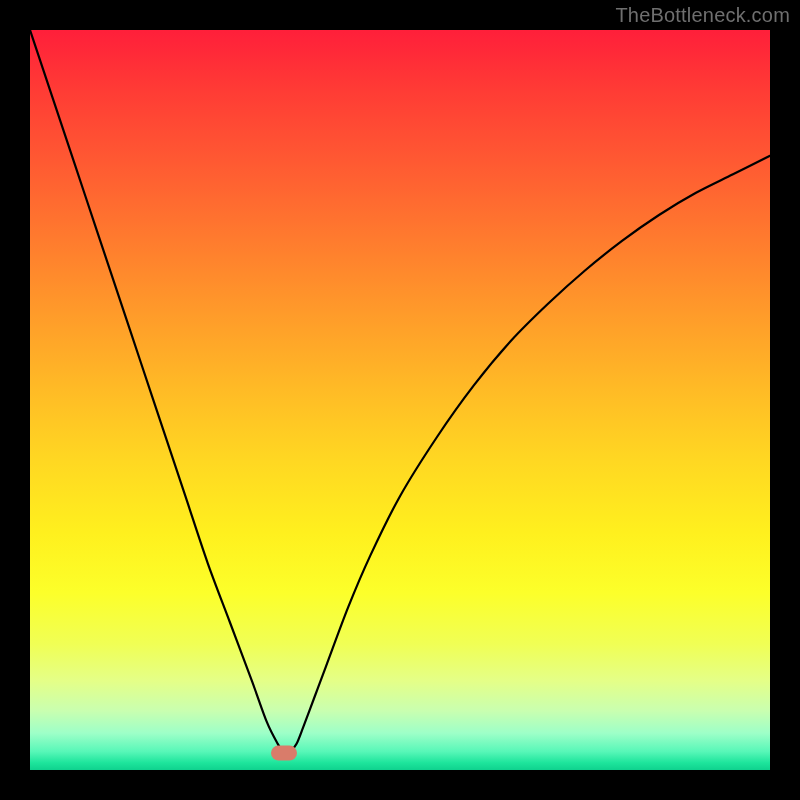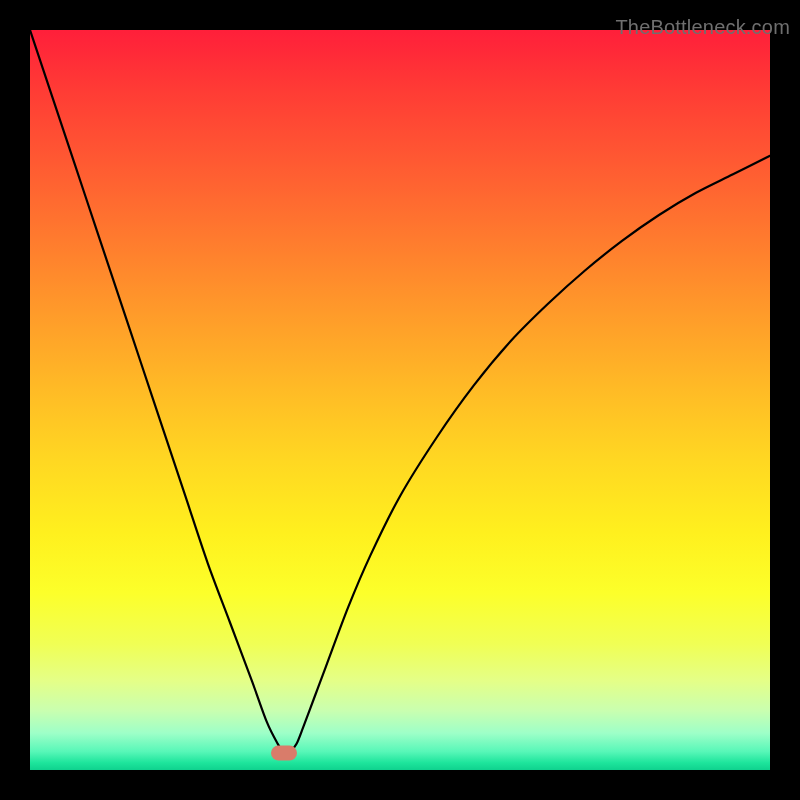--- a/index.html
+++ b/index.html
@@ -67,21 +67,20 @@
     border-radius: 9px;
   }
   .watermark {
     position: absolute;
     top: 4px;
     right: 10px;
     color: #6f6f6f;
     font-size: 20px;
     letter-spacing: 0.2px;
     font-weight: 400;
-    margin-top: 12px;
   }
 </style>
 </head>
 <body>
 
 <div class="outer">
   <div class="plot-area">
     <div class="gradient"></div>
     <svg class="curve-svg" viewBox="0 0 740 740" preserveAspectRatio="none">
       <path id="curve-path" class="curve-line" d="M 0.00 0.00 C 3.55 10.66, 15.10 45.29, 22.20 66.60 C 29.30 87.91, 37.30 111.89, 44.40 133.20 C 51.50 154.51, 59.50 178.49, 66.60 199.80 C 73.70 221.11, 81.70 245.09, 88.80 266.40 C 95.90 287.71, 103.90 311.69, 111.00 333.00 C 118.10 354.31, 126.10 378.29, 133.20 399.60 C 140.30 420.91, 148.30 444.89, 155.40 466.20 C 162.50 487.51, 170.50 512.67, 177.60 532.80 C 184.70 552.93, 192.70 573.06, 199.80 592.00 C 206.90 610.94, 216.08 635.22, 222.00 651.20 C 227.92 667.18, 232.66 681.84, 236.80 691.90 C 240.94 701.96, 245.18 709.13, 247.90 714.10 C 250.62 719.07, 252.04 721.56, 253.82 722.98 C 255.60 724.40, 256.99 724.40, 259.00 722.98 C 261.01 721.56, 264.03 718.48, 266.40 714.10 C 268.77 709.72, 270.84 703.30, 273.80 695.60 C 276.76 687.90, 281.35 675.47, 284.90 666.00 C 288.45 656.53, 290.67 650.61, 296.00 636.40 C 301.33 622.19, 311.10 594.96, 318.20 577.20 C 325.30 559.44, 332.11 543.16, 340.40 525.40 C 348.69 507.64, 359.34 485.14, 370.00 466.20 C 380.66 447.26, 395.16 424.76, 407.00 407.00 C 418.84 389.24, 432.16 370.59, 444.00 355.20 C 455.84 339.81, 469.16 323.82, 481.00 310.80 C 492.84 297.78, 506.16 285.05, 518.00 273.80 C 529.84 262.55, 543.16 250.56, 555.00 240.50 C 566.84 230.44, 580.16 219.78, 592.00 210.90 C 603.84 202.02, 617.16 192.70, 629.00 185.00 C 640.84 177.30, 654.16 169.31, 666.00 162.80 C 677.84 156.29, 691.16 150.22, 703.00 144.30 C 714.84 138.38, 734.08 128.76, 740.00 125.80"></path>

